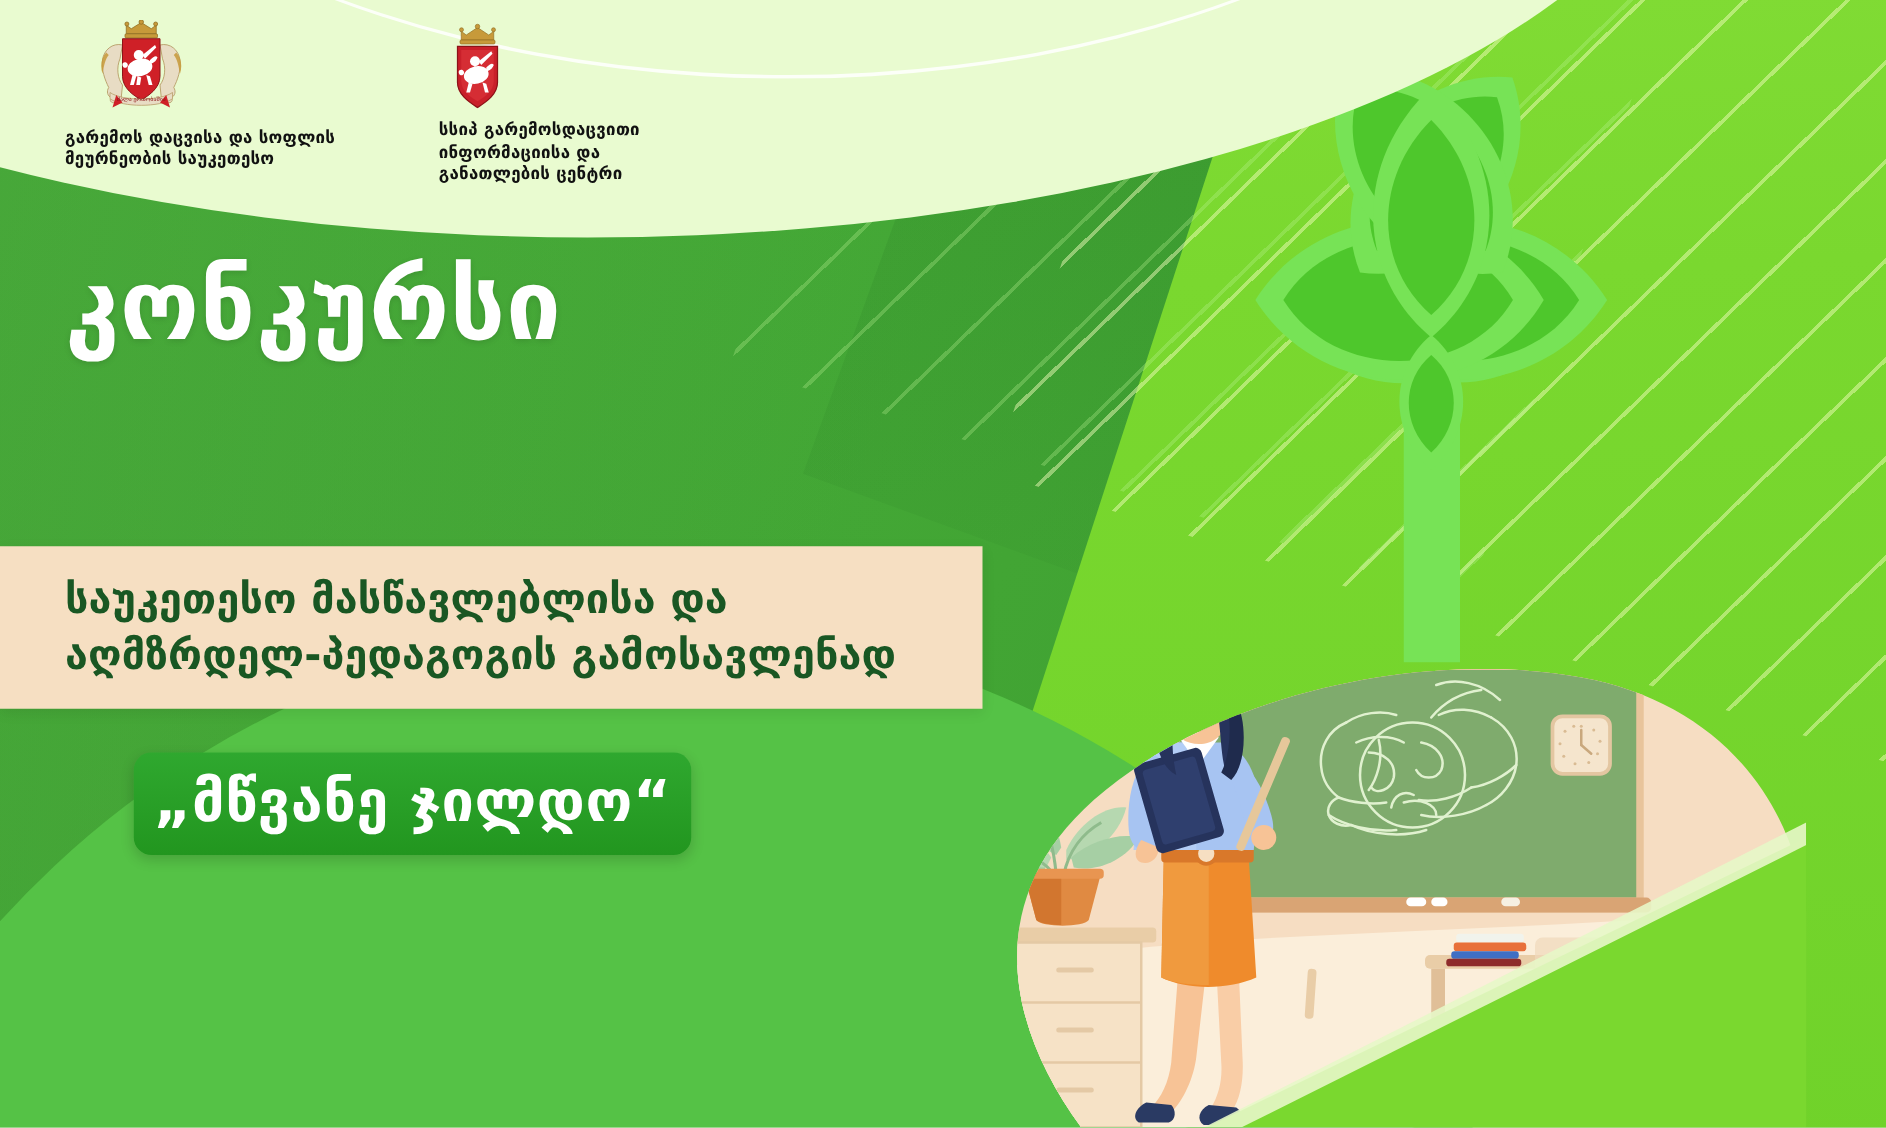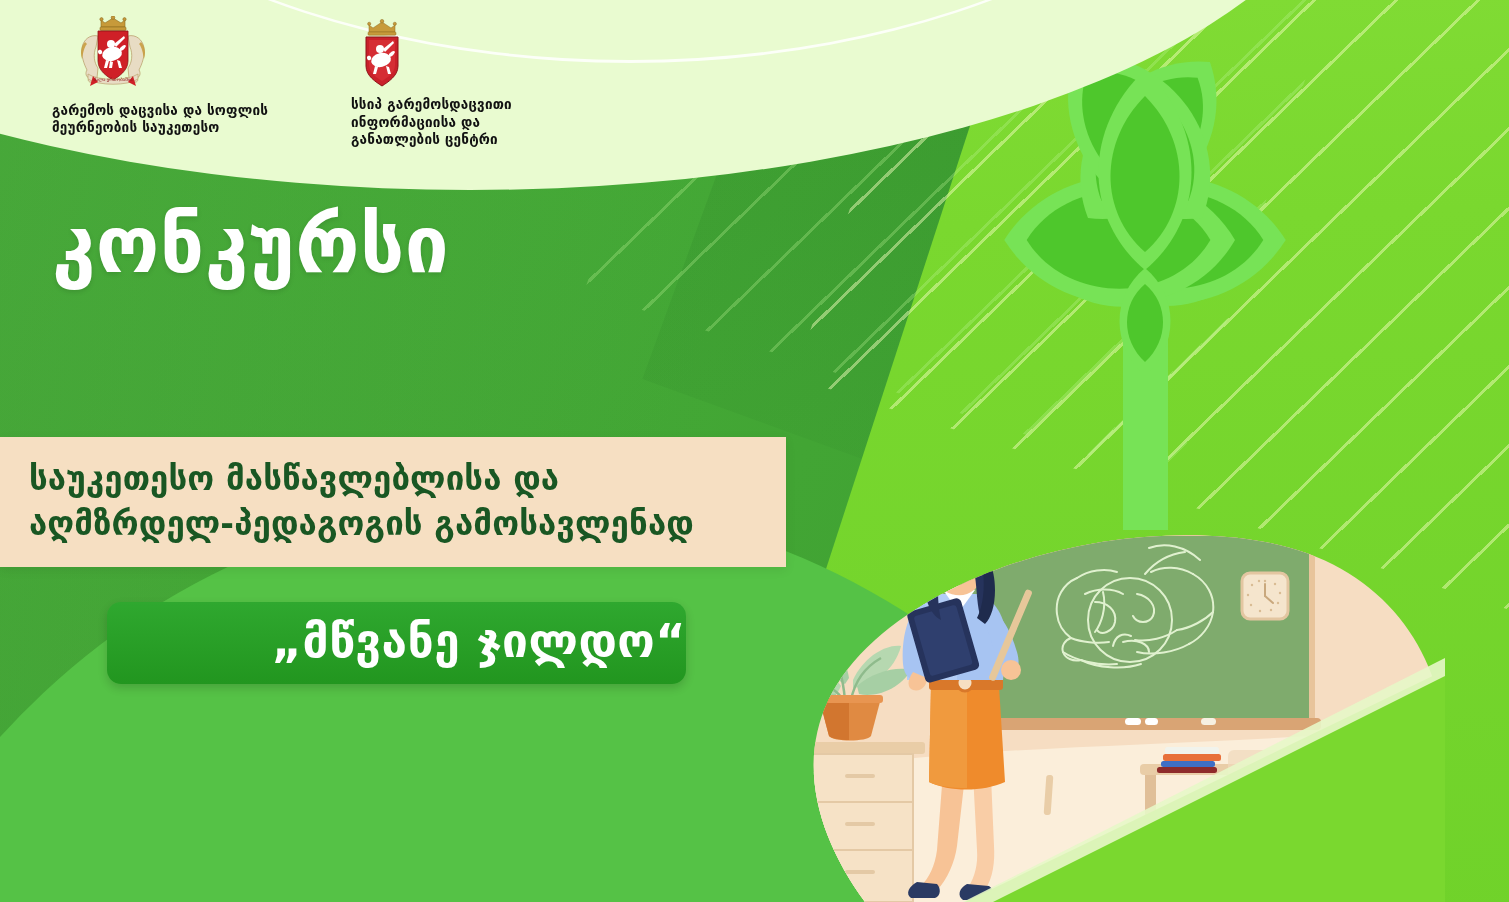--- a/index.html
+++ b/index.html
@@ -126,32 +126,32 @@
     letter-spacing:.2px;
   }
 
   .beige-box{
     position:absolute;left:0;top:437px;width:786px;height:130px;
     background:#f6dfc2;
     display:flex;align-items:center;
     box-shadow:0 3px 10px rgba(0,0,0,.08);
   }
   .beige-text{
-    padding-left:29px;
+    padding-left:52px;
     color:#195723;
     font-size:33px;font-weight:700;line-height:1.35;
     white-space:pre-line;
     letter-spacing:.1px;
   }
 
   .pill{
-    position:absolute;left:107px;top:602px;width:579px;height:82px;
+    position:absolute;left:107px;top:602px;width:446px;height:82px;
     background:linear-gradient(180deg,#2fa82f 0%,#22961f 100%);
     border-radius:14px;
-    display:flex;align-items:center;justify-content:flex-end;
+    display:flex;align-items:center;justify-content:center;
     box-shadow:0 4px 10px rgba(0,0,0,.16);
   }
   .pill-text{
     color:#ffffff;font-size:46px;font-weight:700;letter-spacing:.5px;
     line-height:1;
     padding-bottom:4px;
   }
 
   
   .tree{position:absolute;left:880px;top:-10px;width:520px;height:540px;}

